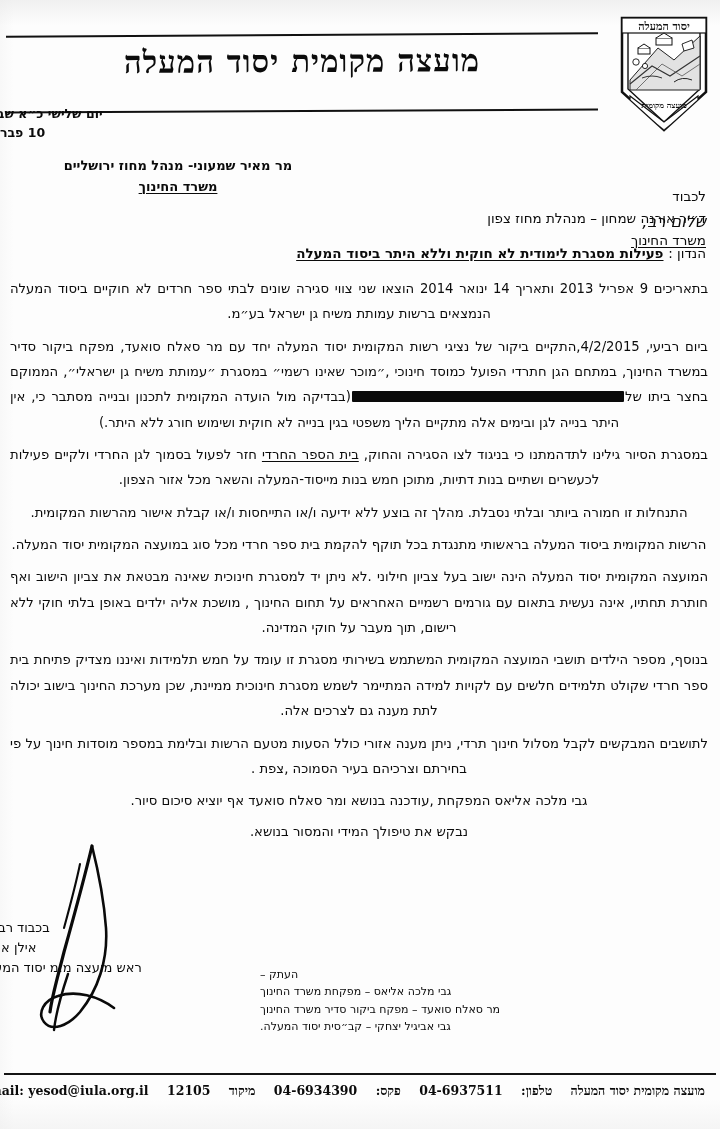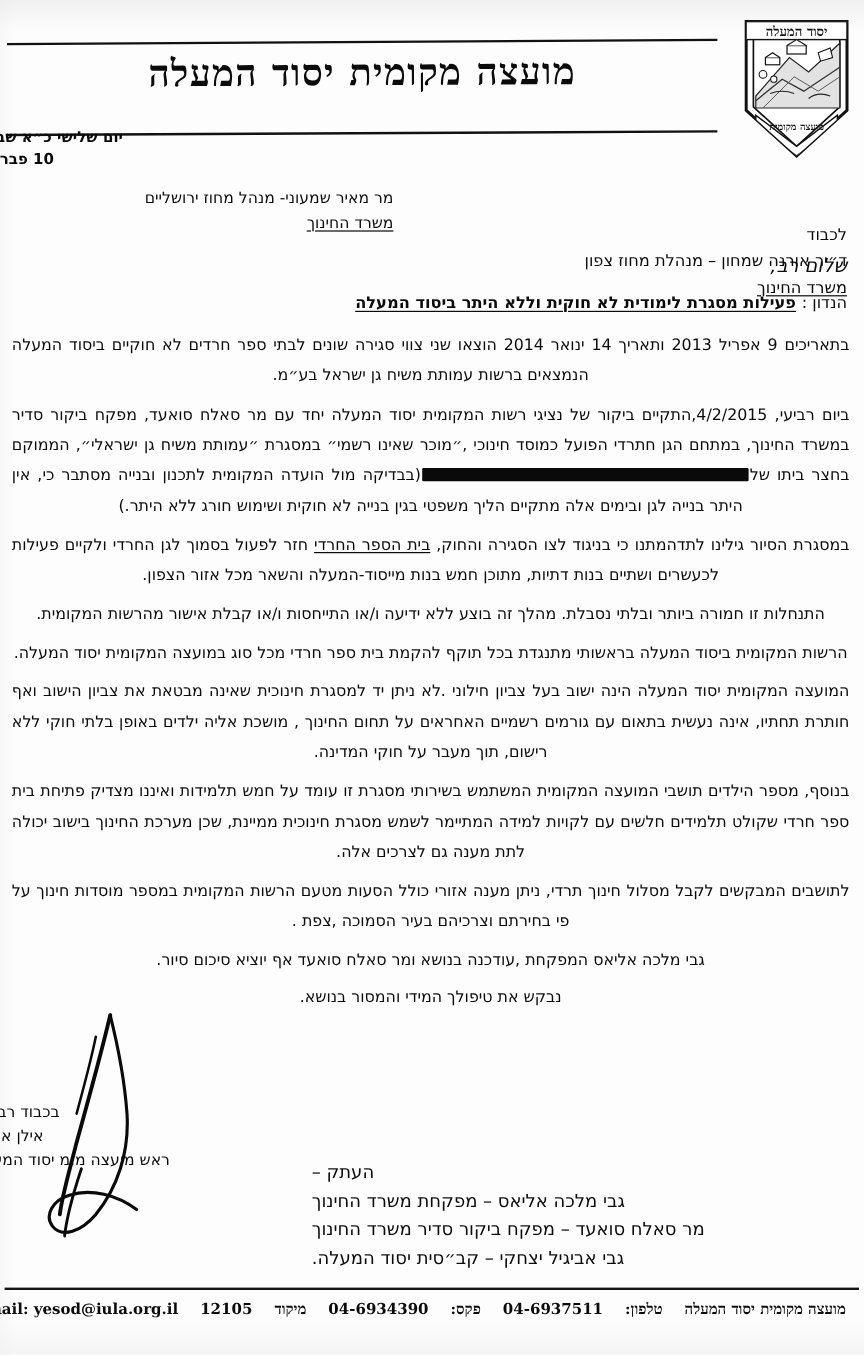--- a/index.html
+++ b/index.html
@@ -98,24 +98,25 @@
     text-align: right;
     font-size: 13.5px;
     line-height: 1.62;
     margin-top: 38px;
   }
   .cc-top-block {
     position: absolute;
     top: 156px;
     right: 392px;
     width: 300px;
-    text-align: right;
+    text-align: center;
     direction: rtl;
     font-size: 13px;
     line-height: 1.6;
+    font-weight: bold;
   }
   .u { text-decoration: underline; text-underline-offset: 2px; }
 
   .greeting {
     position: absolute;
     top: 212px;
     right: 14px;
     font-size: 16px;
     font-style: italic;
   }
@@ -188,21 +189,21 @@
   .sig-ink svg { display: block; width: 100%; height: 100%; }
 
   
   .cc-block {
     position: absolute;
     top: 966px;
     right: 14px;
     left: 260px;
     text-align: left;
     direction: rtl;
-    font-size: 15px;
+    font-size: 11px;
     line-height: 1.58;
   }
   .cc-block div { white-space: nowrap; }
 
   
   .footer-rule {
     position: absolute;
     top: 1073px;
     right: 4px;
     left: 4px;
@@ -306,21 +307,21 @@
     <p>
       <span>במסגרת הסיור גילינו לתדהמתנו כי בניגוד לצו הסגירה והחוק,</span>
       <span class="u">בית הספר החרדי</span>
       <span>חזר לפעול בסמוך לגן החרדי ולקיים פעילות  לכעשרים ושתיים  בנות דתיות, מתוכן חמש בנות מייסוד-המעלה והשאר מכל אזור הצפון.</span>
     </p>
 
     <p>התנחלות זו חמורה ביותר ובלתי נסבלת. מהלך זה בוצע ללא ידיעה ו/או התייחסות ו/או קבלת אישור מהרשות המקומית.</p>
     <p>הרשות המקומית ביסוד המעלה בראשותי מתנגדת בכל תוקף להקמת בית ספר חרדי מכל סוג במועצה המקומית יסוד המעלה.</p>
     <p>המועצה המקומית יסוד המעלה הינה ישוב בעל צביון חילוני .לא ניתן יד למסגרת חינוכית שאינה מבטאת את צביון הישוב ואף חותרת תחתיו, אינה נעשית בתאום עם  גורמים רשמיים האחראים על תחום החינוך , מושכת אליה ילדים באופן בלתי חוקי ללא רישום, תוך מעבר על חוקי המדינה.</p>
     <p>בנוסף, מספר הילדים תושבי המועצה המקומית המשתמש בשירותי מסגרת זו עומד על חמש תלמידות ואיננו מצדיק פתיחת בית ספר חרדי שקולט תלמידים חלשים עם לקויות למידה המתיימר לשמש מסגרת חינוכית ממיינת, שכן מערכת החינוך בישוב יכולה לתת מענה גם לצרכים אלה.</p>
-    <p>לתושבים המבקשים לקבל מסלול חינוך תרדי, ניתן מענה אזורי כולל הסעות מטעם הרשות המקומית במספר מוסדות חינוך על פי בחירתם וצרכיהם בעיר הסמוכה ,צפת .</p>
+    <p>לתושבים המבקשים לקבל מסלול חינוך תרדי, ניתן מענה אזורי כולל הסעות מטעם הרשות ובלימת במספר מוסדות חינוך על פי בחירתם וצרכיהם בעיר הסמוכה ,צפת .</p>
     <p class="tight">גבי מלכה אליאס המפקחת ,עודכנה בנושא ומר סאלח סואעד אף יוציא סיכום סיור.</p>
     <p class="tight">נבקש את טיפולך המידי והמסור בנושא.</p>
   </div>
 
   <div class="sig-ink">
     <svg viewBox="0 0 140 230" xmlns="http://www.w3.org/2000/svg">
       <g fill="none" stroke="#0a0a0a" stroke-linecap="round" stroke-linejoin="round">
         <path d="M74 10 C66 44, 56 80, 46 116 C40 140, 34 160, 32 176" stroke-width="3.2"></path>
         <path d="M74 10 C80 34, 86 64, 88 92 C90 124, 80 154, 62 176
                  C50 190, 34 196, 26 186 C19 177, 26 164, 40 160

